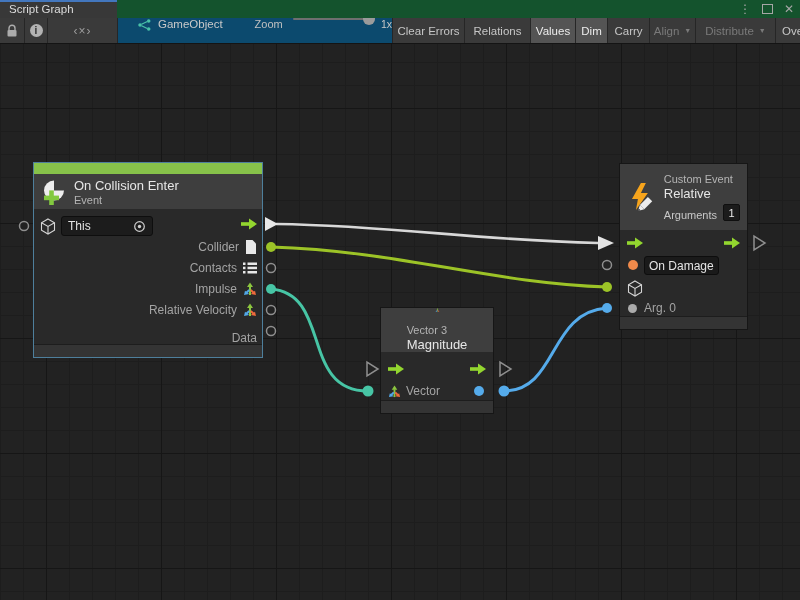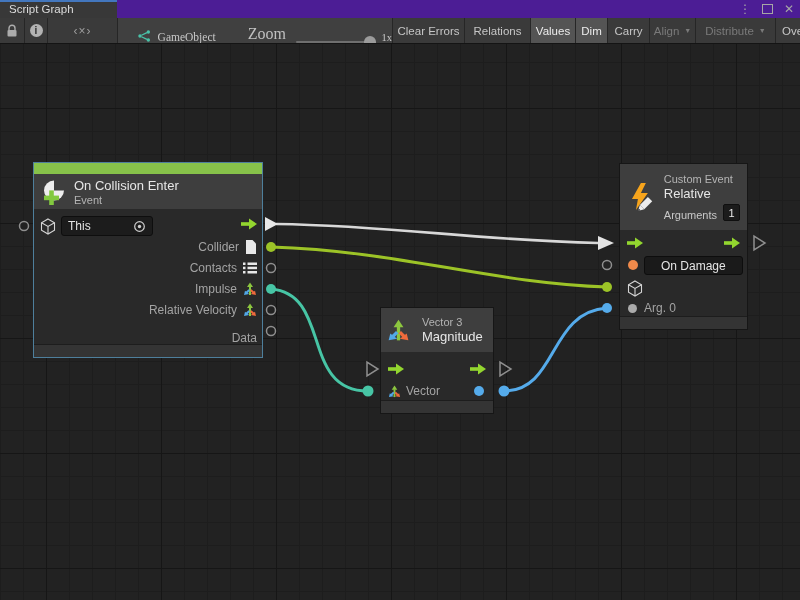--- a/index.html
+++ b/index.html
@@ -2,21 +2,21 @@
 <html><head>
 <meta charset="utf-8">
 <style>
   html,body{margin:0;padding:0;}
   body{
     width:800px;height:600px;position:relative;overflow:hidden;
     background:#191919;font-family:"Liberation Sans",sans-serif;
     -webkit-font-smoothing:antialiased;
   }
   
-  .tabbar{position:absolute;top:0;left:0;width:800px;height:18px;background:#4c1d95;}
+  .tabbar{position:absolute;top:0;left:0;width:800px;height:18px;background:#14532d;}
   .tab{
     position:absolute;left:0;top:0;width:117px;height:18px;box-sizing:border-box;
     background:#383838;border-top:2px solid #4377BE;color:#DCDCDC;
     font-size:11.5px;line-height:15px;padding-left:9px;
   }
   .winicons{position:absolute;right:6px;top:0;height:18px;display:flex;align-items:center;gap:11px;color:#A6A6A6;}
   .wi-menu{font-size:12px;letter-spacing:0;}
   .wi-max{width:9px;height:8px;border:1.5px solid #A6A6A6;display:inline-block;}
   .wi-close{font-size:12px;}
   
@@ -27,25 +27,25 @@
   }
   .tbtn{
     background:#3A3A3A;border-right:1px solid #262626;display:flex;align-items:center;
     justify-content:center;color:#C6C6C6;font-size:11.5px;white-space:nowrap;box-sizing:border-box;
     flex:0 0 auto;
   }
   .tbtn.active{background:#545454;color:#ECECEC;}
   .tbtn.disabled{color:#7A7A7A;}
   .caret{font-size:7px;margin-left:5px;color:#7A7A7A;}
   .tsection{
-    background:#404040;border-right:1px solid #262626;display:flex;align-items:flex-end;
-    flex:0 0 auto;width:275px;box-sizing:border-box;padding-left:20px;font-family:Liberation Serif, serif;
+    background:#0c4a6e;border-right:1px solid #262626;display:flex;align-items:flex-start;
+    flex:0 0 auto;width:275px;box-sizing:border-box;padding-left:20px;
   }
   .graphlabel{color:#C9C9C9;font-size:11.5px;margin-left:7px;}
-  .zoomlabel{color:#C0C0C0;font-size:16px;margin-left:32px;}
+  .zoomlabel{color:#C0C0C0;font-size:11px;margin-left:32px;}
   .ztrack{position:relative;width:84px;height:2px;background:#6F6F6F;margin-left:10px;border-radius:1px;}
   .zthumb{position:absolute;right:-4px;top:-5px;width:12px;height:12px;border-radius:50%;background:#9B9B9B;}
   .zvalue{color:#C6C6C6;font-size:10.5px;margin-left:10px;}
   .info-icon{
     width:13px;height:13px;border-radius:50%;background:#B3B3B3;color:#2E2E2E;
     font-size:10px;font-weight:bold;display:flex;align-items:center;justify-content:center;
   }
   .code-icon{color:#9C9C9C;font-size:12px;letter-spacing:1px;}
   
   .canvas{
@@ -71,21 +71,21 @@
   .plabel{color:#a3a3a3;font-size:12px;}
   .orow{position:absolute;right:5px;height:20px;display:flex;align-items:center;gap:6px;}
   .lrow{position:absolute;left:8px;height:20px;display:flex;align-items:center;gap:6px;}
   .field{
     display:flex;align-items:center;justify-content:space-between;box-sizing:border-box;
     background:#1C1C1C;border:1px solid #0E0E0E;border-radius:3px;
     color:#E2E2E2;font-size:12px;padding:0 6px;
   }
   .pillfield{
     background:#1A1A1A;border:1px solid #0D0D0D;border-radius:3px;height:19px;line-height:19px;
-    color:#E4E4E4;font-size:12px;padding:0 16px;box-sizing:border-box;
+    color:#E4E4E4;font-size:12px;padding:0 4px;box-sizing:border-box;
   }
   .dot{border-radius:50%;display:inline-block;}
   .argbox{
     width:15px;height:15px;background:#1B1B1B;border:1px solid #0F0F0F;border-radius:2px;
     color:#E8E8E8;font-size:11px;display:flex;align-items:center;justify-content:center;margin-left:6px;
   }
   .hcol{display:flex;flex-direction:column;gap:1px;}
   .argrow{display:flex;align-items:flex-end;margin-top:2px;color:#C8C8C8;font-size:11px;}
   
   .wirelayer{position:absolute;top:0;left:0;width:800px;height:600px;z-index:50;pointer-events:none;}
@@ -222,21 +222,21 @@
       </svg>
     </div>
     <div class="orow" style="top:112px;margin-top:7px;">
       <span class="plabel">Data</span>
     </div>
   </div>
   <div class="nfooter"></div>
 </div>
 
 <div class="node" style="left:380px;top:307px;width:114px;height:107px;">
-  <div class="nheader" style="height:44px;padding:0 6px;gap:12px;">
+  <div class="nheader" style="height:44px;padding:0 6px;gap:12px;flex-direction:column;">
     <svg width="23" height="23" viewBox="0 0 14 14">
       <path d="M7 13 L7 4.5" stroke="#8CC63F" stroke-width="2"></path>
         <path d="M7 0.5 L4 5 L10 5 Z" fill="#8CC63F"></path>
       <path d="M6.2 8 L3.4 10.8" stroke="#52A8E8" stroke-width="2"></path>
         <path d="M1 13 L2 8.8 L6.2 12 Z" fill="#52A8E8"></path>
       <path d="M7.8 8 L10.6 10.8" stroke="#F06B3C" stroke-width="2"></path>
         <path d="M13 13 L7.8 12 L12 8.8 Z" fill="#F06B3C"></path>
     </svg>
     <div class="hcol">
       <span class="nsub">Vector 3</span>

